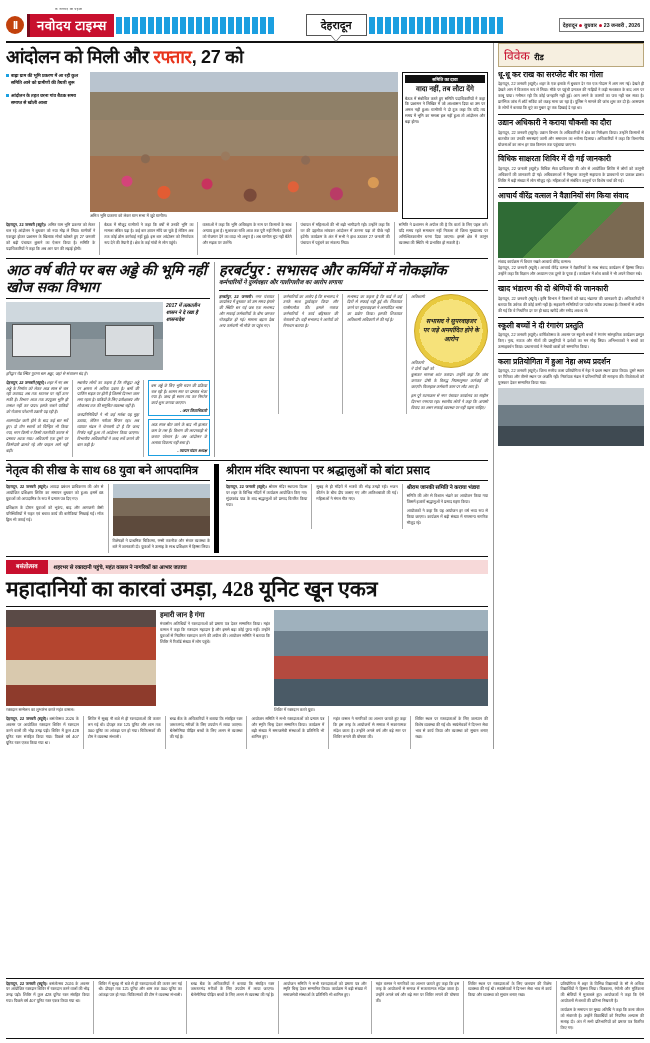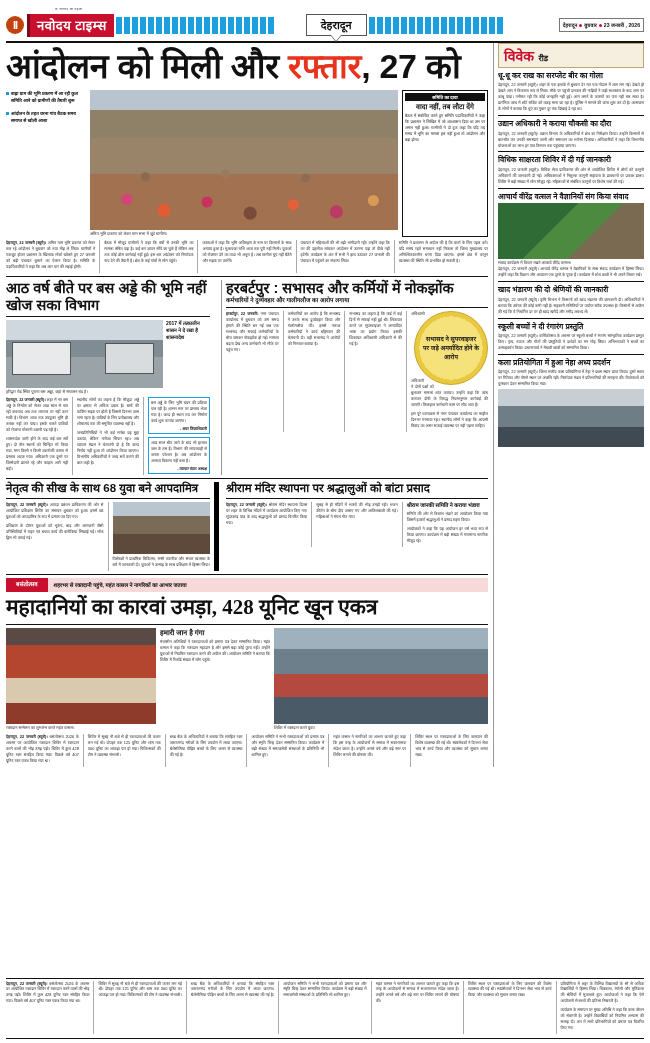--- a/index.html
+++ b/index.html
@@ -43,21 +43,21 @@
   }
   .mh-date .dot{ width:3px;height:3px;border-radius:50%;background:#c8102e;display:inline-block;}
   .rule-thick { height:2px; background:#111; margin:3px 0 0 0; }
 
   
   .cols { display:flex; gap:5px; }
   .col-main { width:482px; flex:0 0 482px; }
   .col-side { flex:1; border-left:1px solid #999; padding-left:4px; }
 
   
-  .lead-h1 { font-size:34px; line-height:1.12; font-weight:bold; letter-spacing:-.3px; padding:4px 0 2px; }
+  .lead-h1 { font-size:18px; line-height:1.12; font-weight:bold; letter-spacing:-.3px; padding:4px 0 2px; }
   .lead-h1 .red { color:#e8341c; }
   .rule-thin { height:1px; background:#111; margin:3px 0; }
 
   .lead-row { display:flex; gap:4px; margin-top:3px; }
   .bullets { width:80px; flex:0 0 80px; font-size:4.6px; line-height:1.55; font-weight:bold; }
   .bullets .b { display:flex; gap:2px; margin-bottom:6px; }
   .bullets .sq { width:3px;height:3px;background:#1b9fe0;flex:0 0 auto;margin-top:2px; }
   .photo { background:#6c5a4e; position:relative; overflow:hidden; }
   .photo.crowd {
     flex:1; height:140px;
@@ -111,21 +111,21 @@
   .callout {
     width:74px;height:74px;border-radius:50%;
     background:radial-gradient(circle at 50% 50%, #f6e27a 0 62%, #e8c93f 62% 100%);
     border:1px solid #caa62b; display:flex;align-items:center;justify-content:center;
     text-align:center; font-size:6.2px; font-weight:bold; line-height:1.45; padding:8px;
     float:right; shape-outside:circle(50%); margin:0 0 2px 3px;
   }
 
   .side-h { font-size:7.6px; font-weight:bold; line-height:1.25; margin:3px 0 2px; }
   .side-band { background:#f6efe0; border:1px solid #b9a77c; padding:2px 5px; }
-  .side-band .t1 { font-size:14px;font-weight:bold;color:#c8102e; }
+  .side-band .t1 { font-size:12px;font-weight:normal;color:#c8102e; }
   .side-band .t2 { font-size:8px;font-weight:bold;color:#111; }
 
   .footer-rule { height:1px;background:#111;margin:4px 0 2px; }
   .footer-marks { display:flex;justify-content:space-between;align-items:center;height:8px; }
 </style>
 </head>
 <body>
 
 <div class="page">
 
@@ -234,21 +234,21 @@
               <p><span>पंचायत में महिलाओं की भी बड़ी भागीदारी रही। उन्होंने कहा कि घर की दहलीज लांघकर आंदोलन में उतरना पड़ा तो पीछे नहीं हटेंगी। कार्यक्रम के अंत में सभी ने हाथ उठाकर 27 जनवरी की पंचायत में पहुंचने का संकल्प लिया।</span></p>
             </div>
           <div class="body-txt vr" style="padding-left:4px;">
               <p><span>समिति ने प्रशासन से अपील की है कि वार्ता के लिए पहल करें। यदि समय रहते समाधान नहीं निकला तो जिला मुख्यालय पर अनिश्चितकालीन धरना दिया जाएगा। इससे क्षेत्र में कानून व्यवस्था की स्थिति भी प्रभावित हो सकती है।</span></p>
             </div>
         </div>
       </div>
 
       <div class="rule-thin"></div>
 
-      <div class="cols" style="gap:11px;">
+      <div class="cols" style="gap:4px;font-style:italic;">
 
         <div style="width:204px;flex:0 0 204px;">
           <div class="sec-h">आठ वर्ष बीते पर बस अड्डे की भूमि नहीं खोज सका विभाग</div>
           <div class="rule-thin"></div>
           <div style="display:flex;gap:3px;">
             <div style="flex:1;">
               <div class="ph-bus"></div>
               <div class="cap">हरिद्वार रोड स्थित पुराना बस अड्डा, जहां से संचालन बंद है।</div>
             </div>
             <div style="width:44px;flex:0 0 44px;font-size:5px;line-height:1.4;font-weight:bold;">2017 में तत्कालीन शासन ने दे रखा है शासनादेश</div>

